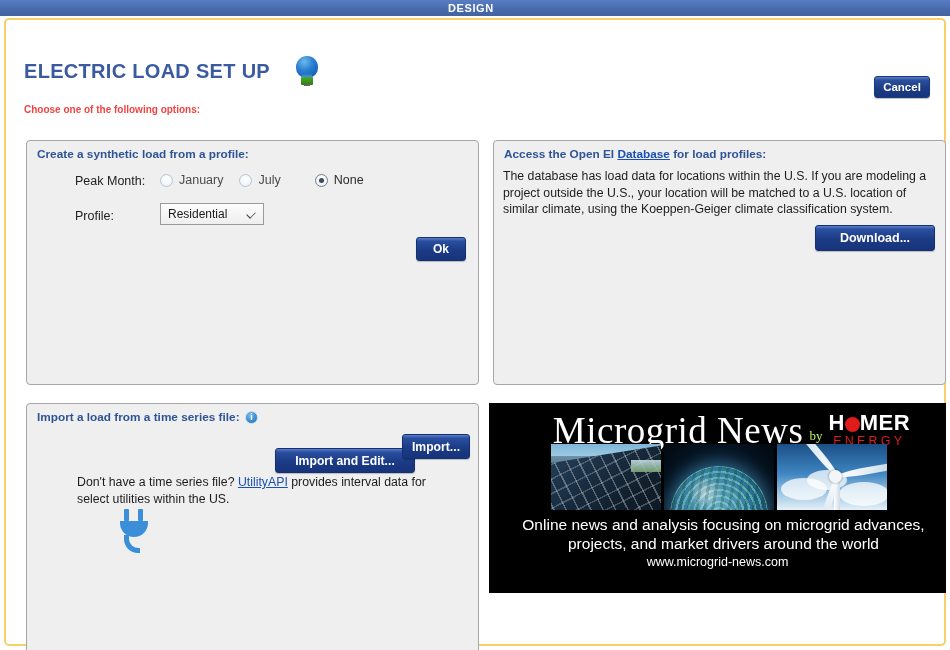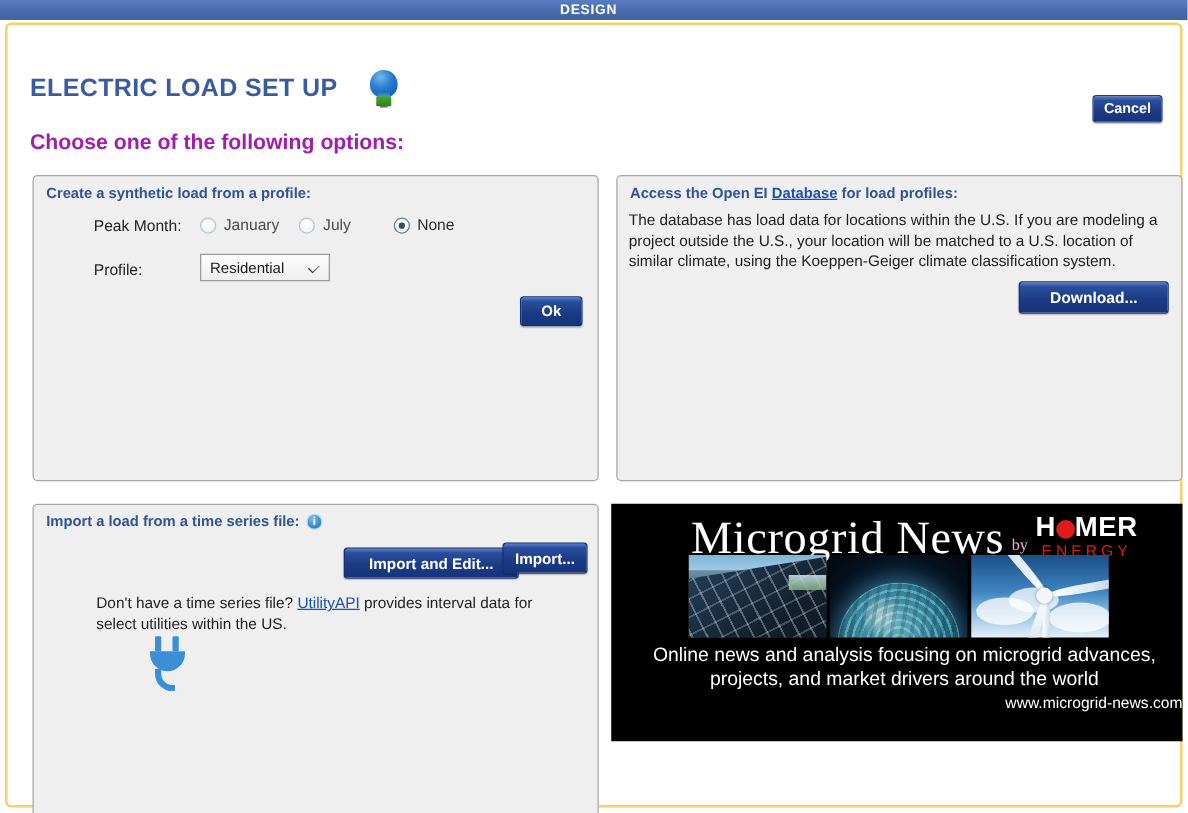--- a/index.html
+++ b/index.html
@@ -63,21 +63,21 @@
     border-radius: 1px;
   }
   .bulb .tip {
     position: absolute; left: 10px; top: 28px;
     width: 6px; height: 2px;
     background: #5d6a5a;
   }
 
   .subtitle {
     position: absolute; left: 18px; top: 84px;
-    font-size: 17px; font-weight: bold; color: #a21caf;
+    font-size: 10px; font-weight: bold; color: #ef4444;
   }
 
   .cancel-btn {
     position: absolute; right: 14px; top: 56px;
     width: 56px; height: 22px;
     border: 1px solid #1a3a7a;
     border-radius: 3px;
     background: linear-gradient(to bottom, #5c7fc4 0%, #2b4f9e 16%, #1d3c85 55%, #17357c 100%);
     color: #fff; font-size: 11.5px; font-weight: bold;
     display: flex; align-items: center; justify-content: center;
@@ -171,21 +171,21 @@
   
   .info-icon {
     position: absolute; left: 218px; top: 7px;
     width: 13px; height: 13px; border-radius: 50%;
     background: radial-gradient(circle at 40% 30%, #7cc0ea 0%, #3c8fd0 55%, #1f6cb0 100%);
     border: 1px solid #bfd9ee;
     color: #fff; font-size: 9px; font-weight: bold;
     display: flex; align-items: center; justify-content: center;
     line-height: 1;
   }
-  #btn-import-edit { position: absolute; left: 248px; top: 34px; width: 140px; height: 25px; font-size: 12.2px; }
+  #btn-import-edit { position: absolute; left: 248px; top: 44px; width: 140px; height: 25px; font-size: 12.2px; }
   #btn-import      { position: absolute; left: 375px; top: 30px; width: 68px;  height: 25px; font-size: 12.2px; }
 
   .import-note {
     position: absolute; left: 50px; top: 70px; width: 370px;
     font-size: 12.3px; color: #1d1d1d; line-height: 17px;
   }
   .import-note a { color: #1a4fb4; text-decoration: underline; }
 
   
   .uapi {
@@ -223,21 +223,21 @@
   }
   .banner-top {
     position: absolute; left: 0; top: 8px; width: 457px;
     display: flex; align-items: flex-end; justify-content: center; padding-left: 28px;
   }
   .banner-title {
     font-family: "Liberation Serif", serif;
     color: #ffffff; font-size: 37px; line-height: 40px;
     letter-spacing: 0.5px;
   }
-  .banner-by { color: #f9a8d4; font-size: 13px; font-family: "Liberation Serif", serif; margin: 0 6px 7px 6px; }
+  .banner-by { color: #bef264; font-size: 13px; font-family: "Liberation Serif", serif; margin: 0 6px 7px 6px; }
   .homer-logo { margin-bottom: 4px; position: relative; }
   .homer-word { font-size: 22px; font-weight: bold; color: #ffffff; letter-spacing: 0.5px; line-height: 20px; }
   .homer-o {
     display: inline-block; width: 15px; height: 15px;
     border-radius: 50%; background: #e01b1b;
     vertical-align: -2px; margin: 0 0px;
   }
   .homer-sub {
     font-size: 12.5px; color: #e01b1b; letter-spacing: 3.2px;
     text-align: center; line-height: 12px; margin-top: 1px;
@@ -313,21 +313,21 @@
     background: linear-gradient(to right,#ffffff,#cddbe6); z-index:1;
   }
 
   .banner-caption {
     position: absolute; left: 0; top: 112px; width: 457px;
     text-align: center; color: #ffffff;
     font-size: 15.5px; line-height: 19px; padding-left: 12px;
   }
   .banner-url {
     position: absolute; left: 0; top: 152px; width: 457px;
-    text-align: right; color: #ffffff; font-size: 12.5px;
+    text-align: center; color: #ffffff; font-size: 12.5px;
   }
 </style>
 </head>
 <body>
 
 <div class="design-bar">
   <span>DESIGN</span>
 </div>
 
 <div class="dialog">

